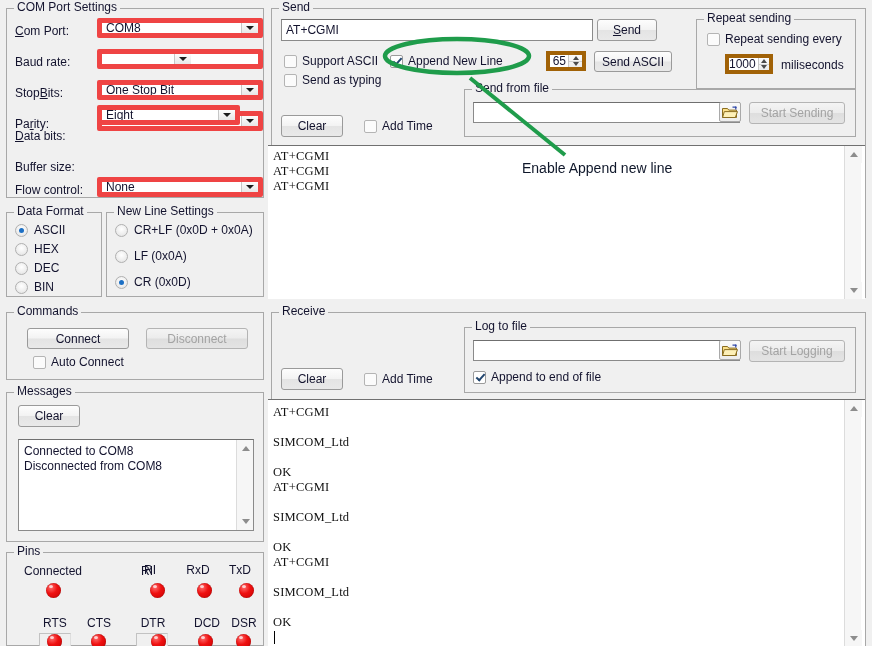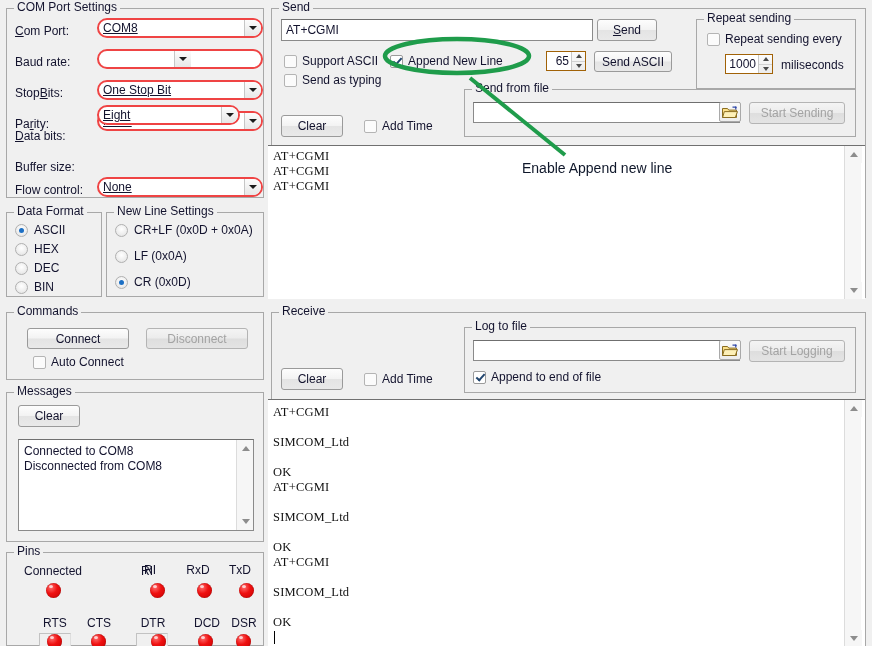--- a/index.html
+++ b/index.html
@@ -45,29 +45,28 @@
     color: #13132e;
     white-space: nowrap;
   }
   .lbl u { text-decoration: underline; }
 
   
   .combo {
     position: absolute;
     height: 20px;
     background: #ffffff;
-    border: 2px solid #ef4444;
-    border-radius: 10px;
+    border: 5px solid #ef4444;
+    border-radius: 2px;
     display: flex;
     align-items: center;
     padding-left: 4px;
     font-size: 12px;
     color: #13132e;
     overflow: hidden;
-    text-decoration: underline;
   }
   .combo .cv { flex: 1; white-space: nowrap; overflow: hidden; }
   .combo .carrow {
     width: 17px; height: 100%;
     display: flex; align-items: center; justify-content: center;
     background: linear-gradient(#fcfcfc,#e7e7e7);
     border-left: 1px solid #c6c6c6;
   }
   .combo .carrow i {
     display: block;
@@ -152,21 +151,21 @@
     width: 5px; height: 5px;
     border-radius: 50%;
     background: #1c6fc4;
   }
   .rdo .rtext { font-size: 12px; color: #13132e; line-height: 14px; }
 
   
   .spin {
     position: absolute;
     background: #ffffff;
-    border: 1px solid #a16207;
+    border: 4px solid #a16207;
     display: flex;
     align-items: stretch;
     overflow: hidden;
   }
   .spin .sval {
     flex: 1;
     display: flex; align-items: center; justify-content: flex-end;
     padding-right: 2px;
     font-size: 12px;
     color: #13132e;

